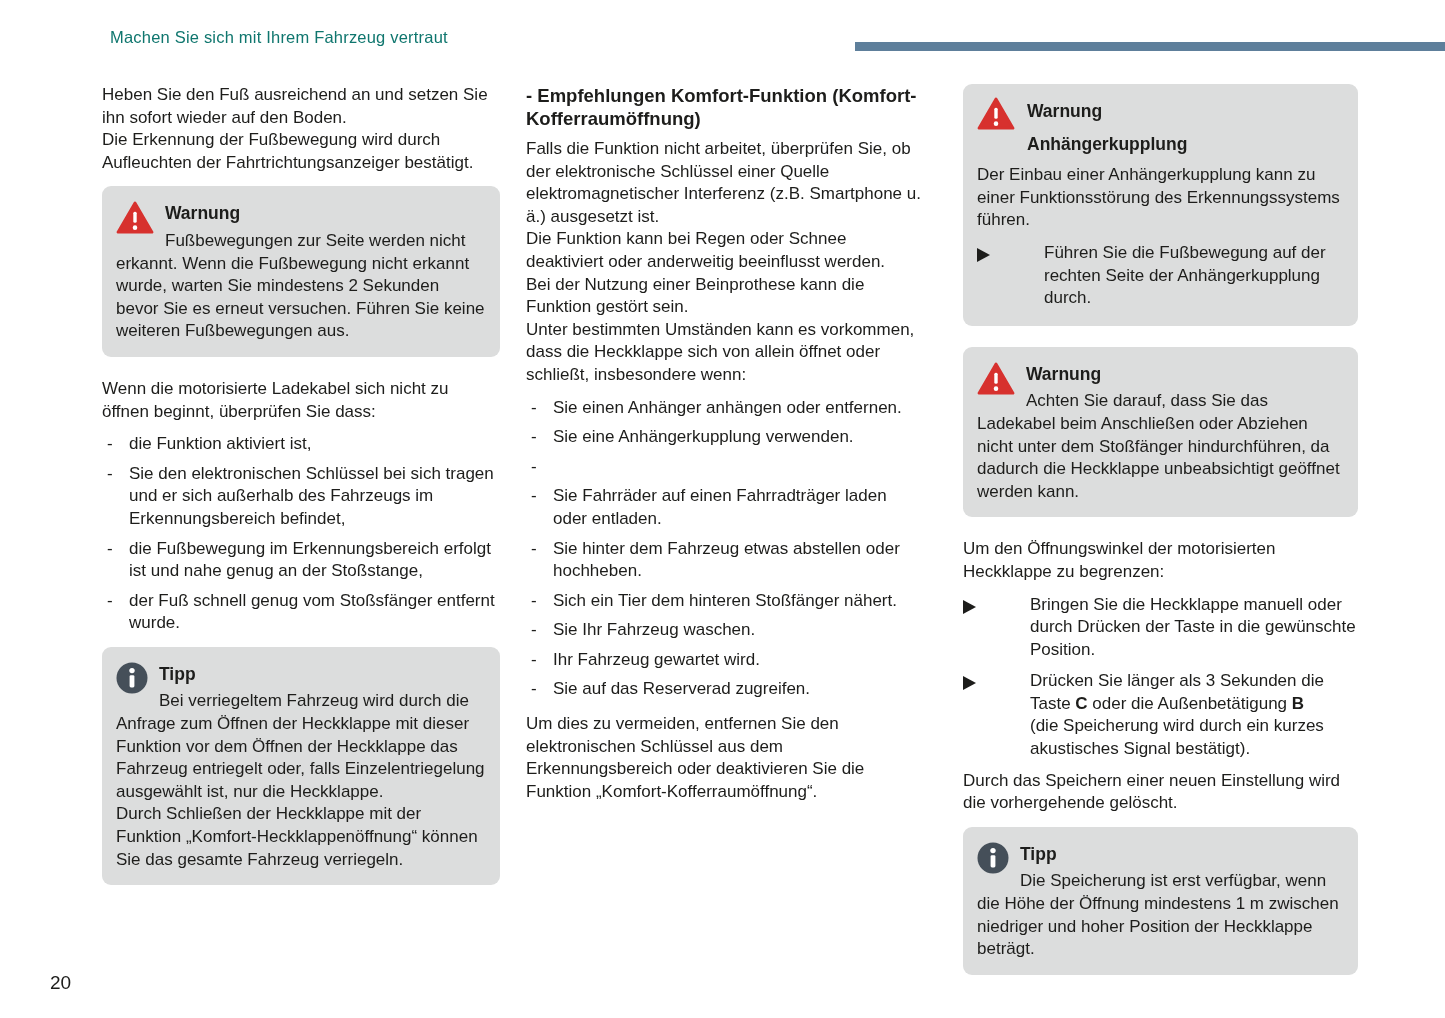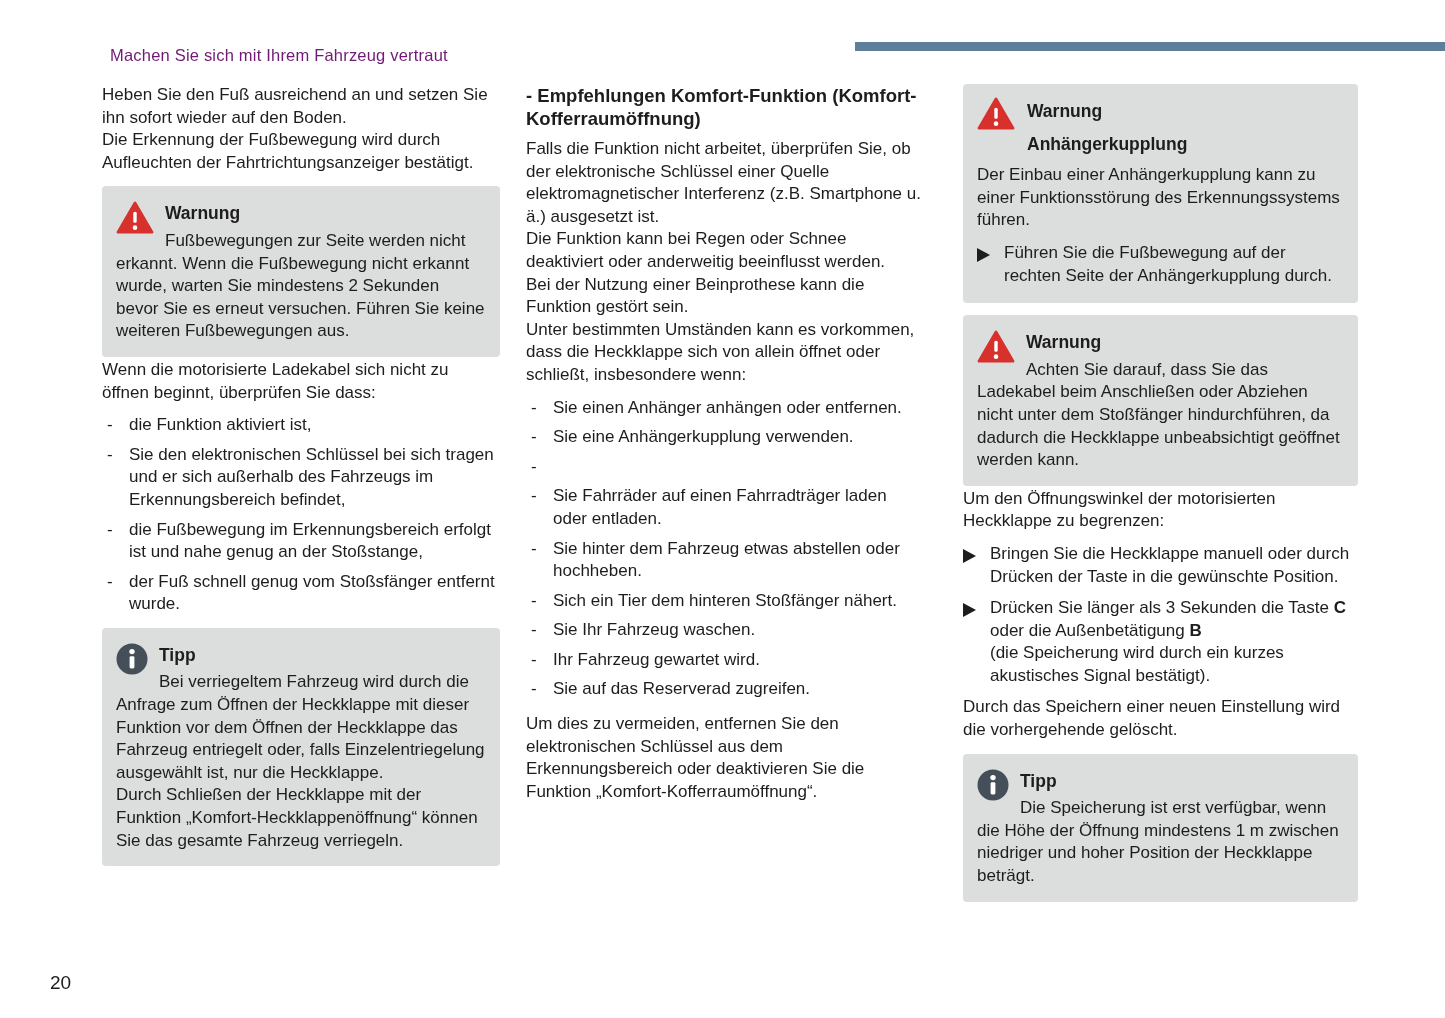--- a/index.html
+++ b/index.html
@@ -3,56 +3,56 @@
 <meta charset="utf-8">
 <style>
   * { margin:0; padding:0; box-sizing:border-box; }
   html,body { background:#ffffff; }
   body { font-family:"Liberation Sans", sans-serif; color:#1d1d1b; }
   .page {
     position:relative; width:1445px; height:1018px;
     background:#ffffff; overflow:hidden;
   }
   .header-text {
-    position:absolute; left:110px; top:46px;
-    font-size:16.5px; color:#701a75; letter-spacing:.2px;
+    position:absolute; left:110px; top:28px;
+    font-size:16.5px; color:#0f766e; letter-spacing:.2px;
   }
   .header-bar {
     position:absolute; left:855px; top:42px;
     width:590px; height:9px; background:#5e7f9b;
   }
   .page-number {
     position:absolute; left:50px; top:972px;
     font-size:19px; font-weight:normal;
   }
   .col { position:absolute; top:84px; font-size:17px; line-height:22.6px; }
   .col1 { left:102px; width:398px; }
   .col2 { left:526px; width:397px; }
   .col3 { left:963px; width:395px; }
 
   .para { white-space:pre-line; margin-bottom:10px; }
   .heading { font-size:18.5px; font-weight:bold; line-height:23px; margin:14px 0 8px; }
   .heading.first { margin-top:0; }
 
   .box {
-    background:#dcdddd; border-radius:4px;
-    padding:13px 14px 14px 14px; margin:12px 0 2px;
+    background:#dcdddd; border-radius:9px;
+    padding:13px 14px 14px 14px; margin:12px 0 21px;
     overflow:hidden;
   }
   .box .ficon { float:left; margin:2px 11px 9px 0; }
   .box-title { font-weight:bold; font-size:17.5px; padding-top:3px; margin-bottom:5px; }
   .box-subtitle { font-weight:bold; font-size:17.5px; margin-top:10px; }
   .box-body { white-space:pre-line; }
   .box-header { display:flex; gap:12px; align-items:flex-start; margin-bottom:9px; }
 
   .dash-list { margin:4px 0 12px; }
   .dash-item { display:flex; margin-bottom:7px; }
   .dash { flex:none; width:27px; padding-left:5px; }
 
-  .arrow-item { display:flex; margin-bottom:9px; }
+  .arrow-item { display:flex; margin-bottom:9px;gap:40px; }
   .arrow-item .arrow { flex:none; width:27px; padding-top:4px; }
   .tri {
     display:inline-block; width:0; height:0;
     border-left:13px solid #1d1d1b;
     border-top:7.5px solid transparent;
     border-bottom:7.5px solid transparent;
   }
   .box .arrow-item { margin:10px 0 2px; }
   .step-text { white-space:pre-line; }
 </style>

